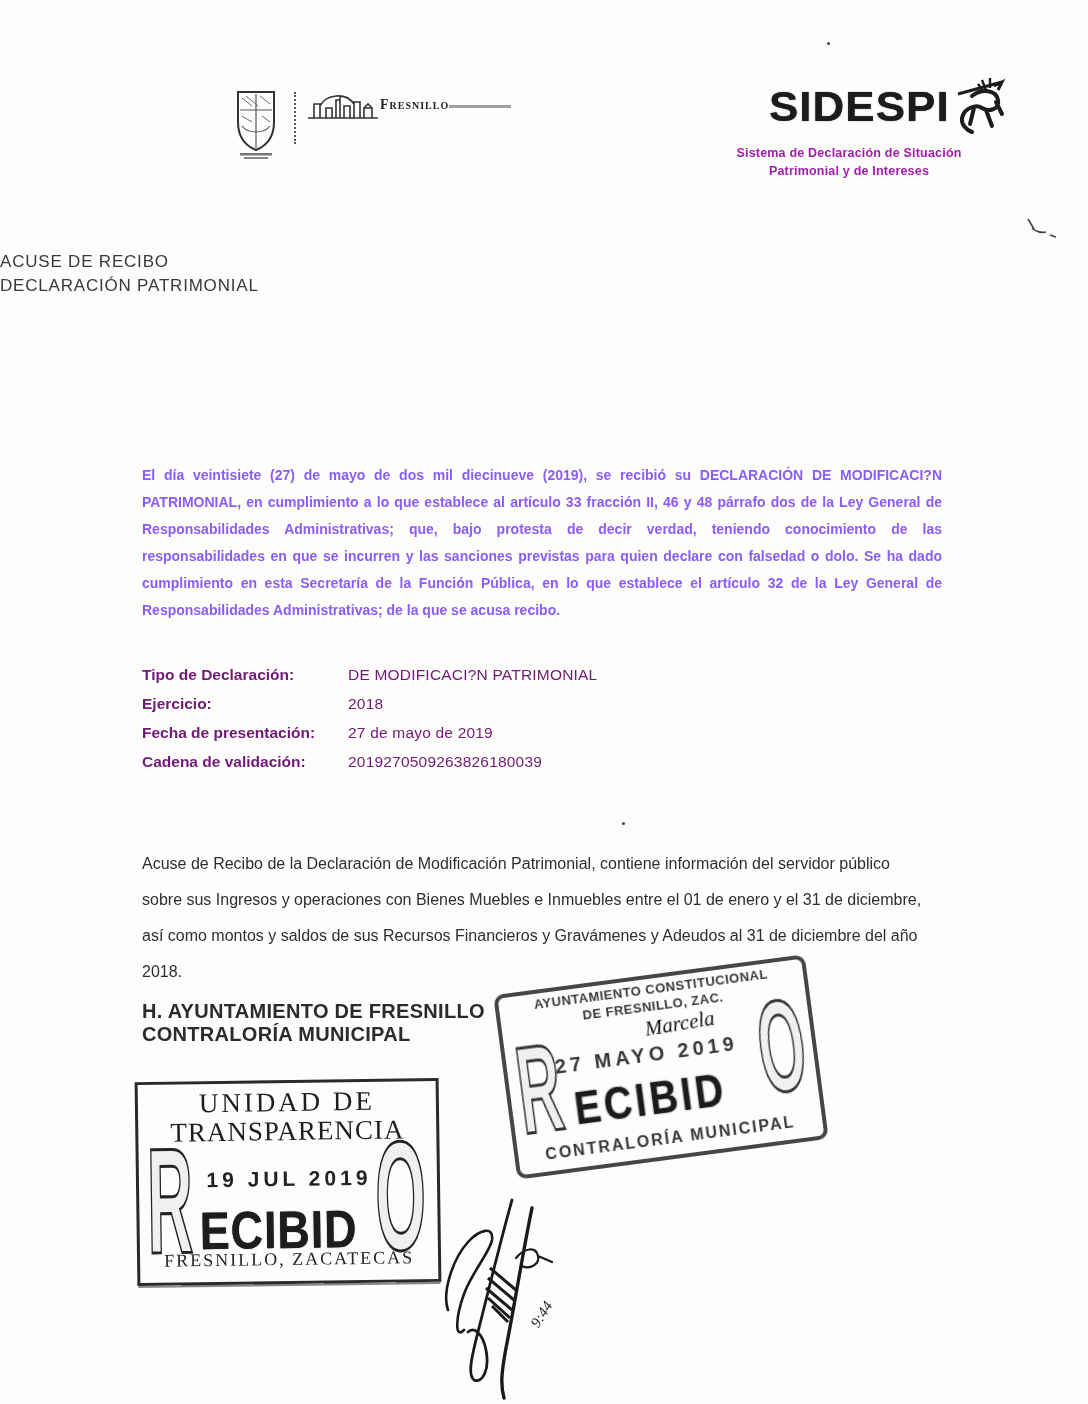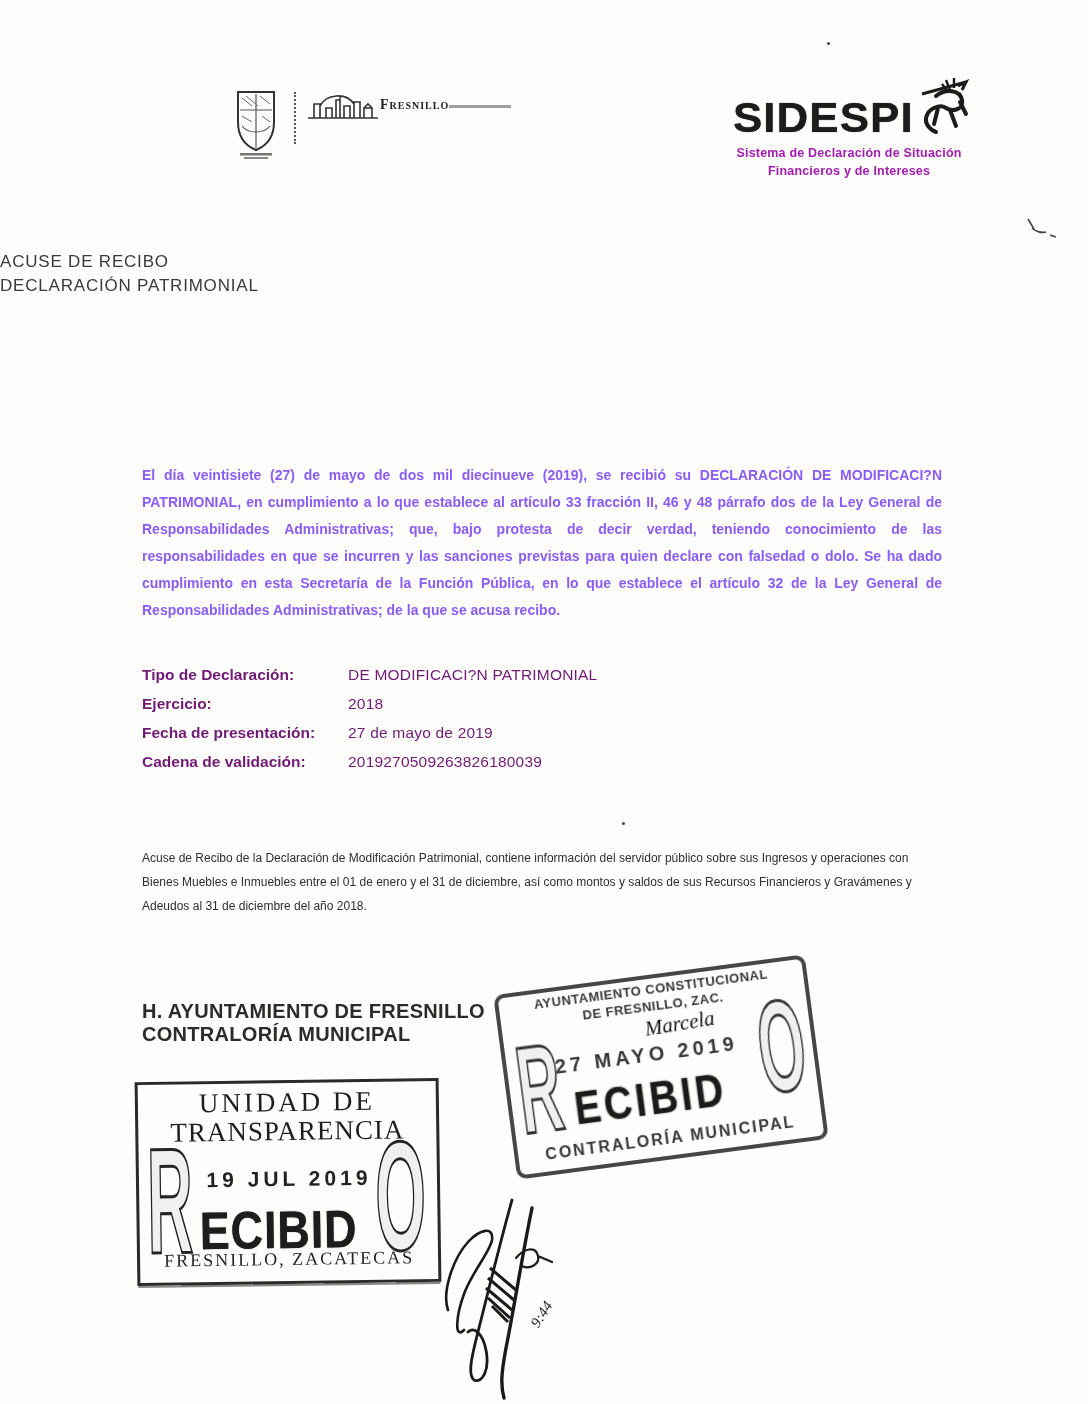--- a/index.html
+++ b/index.html
@@ -11,34 +11,34 @@
   .abs{position:absolute;}
 
   
   .crest-wrap{left:228px;top:88px;width:160px;height:80px;display:flex;align-items:flex-start;}
   .divider{border-left:2px dotted #555;height:52px;margin:4px 10px 0 10px;}
   .fresnillo{display:flex;flex-direction:row;align-items:center;margin-top:2px;}
   .fresnillo-word{font-family:"Liberation Serif",serif;font-weight:bold;font-size:14px;letter-spacing:1px;color:#222;line-height:1;}
   .tiny-bar{height:3px;background:#777;opacity:.7;margin-top:3px;}
 
   .sidespi{left:733px;top:74px;width:240px;}
-  .sidespi-row{display:flex;align-items:flex-end;}
+  .sidespi-row{display:flex;align-items:center;margin-left:36px;}
   .sidespi-name{font-size:44px;font-weight:bold;letter-spacing:1px;color:#1c1c1c;line-height:1;
     text-shadow:0 0 1px #1c1c1c;transform:scaleY(0.95);}
   .sidespi-tagline{font-size:12.5px;font-weight:bold;color:#a21caf;text-align:center;width:232px;line-height:1.45;margin-top:4px;letter-spacing:.2px;}
 
   
   .title{left:0;top:250px;width:1070px;text-align:left;font-size:17px;letter-spacing:.8px;color:#3a3a3a;line-height:24px;}
 
   
   .declarant{left:142px;top:396px;font-size:15.5px;font-weight:bold;color:#303030;line-height:23px;letter-spacing:.3px;}
 
   
   .para1{left:142px;top:462px;width:800px;font-size:14px;line-height:27px;text-align:justify;color:#8b5cf6;font-weight:bold;}
-  .para2{left:142px;top:846px;width:790px;font-size:12px;line-height:24px;color:#2e2e2e;}
+  .para2{left:142px;top:846px;width:790px;font-size:16px;line-height:36px;color:#2e2e2e;}
 
   
   .fields{left:142px;top:666px;width:560px;font-size:15.5px;color:#701a75;}
   .frow{display:flex;margin-bottom:11px;}
   .flabel{width:206px;font-weight:bold;flex:none;}
   .fvalue{letter-spacing:.2px;}
 
   
   .issuer{left:142px;top:1000px;font-size:20px;font-weight:bold;color:#2b2b2b;line-height:23px;letter-spacing:.3px;}
 
@@ -106,21 +106,21 @@
       <span style="margin-left:2px;">
         <svg width="56" height="62" viewBox="0 0 56 62">
           <path d="M6 20 L50 8 M42 12 L50 8 L46 16" stroke="#1c1c1c" stroke-width="3" fill="none"></path>
           <path d="M30 6 L34 16 M38 4 L38 14 M26 10 L32 18" stroke="#1c1c1c" stroke-width="2.4" fill="none"></path>
           <path d="M20 22 C30 14 44 16 46 26 C48 36 36 38 30 34 C24 30 12 34 10 44 C9 50 14 56 20 58 M34 36 L40 52 M22 34 L18 50 M44 28 L50 40" stroke="#1c1c1c" stroke-width="4" fill="none" stroke-linecap="round"></path>
         </svg>
       </span>
     </div>
     <div class="sidespi-tagline">
       <span>Sistema de Declaración de Situación</span><br>
-      <span>Financieros y de Intereses</span>
+      <span>Patrimonial y de Intereses</span>
     </div>
   </div>
 
   <div class="abs speck" style="left:827px;top:42px;width:3px;height:3px;"></div>
   <div class="abs" style="left:1018px;top:215px;">
     <svg width="44" height="30" viewBox="0 0 44 30">
         <path d="M10 4 L16 14 M14 13 C18 17 24 18 28 17 M32 20 L38 22" stroke="#444" stroke-width="1.6" fill="none"></path>
       </svg>
   </div>
   <div class="abs speck" style="left:622px;top:822px;width:3px;height:3px;"></div>

